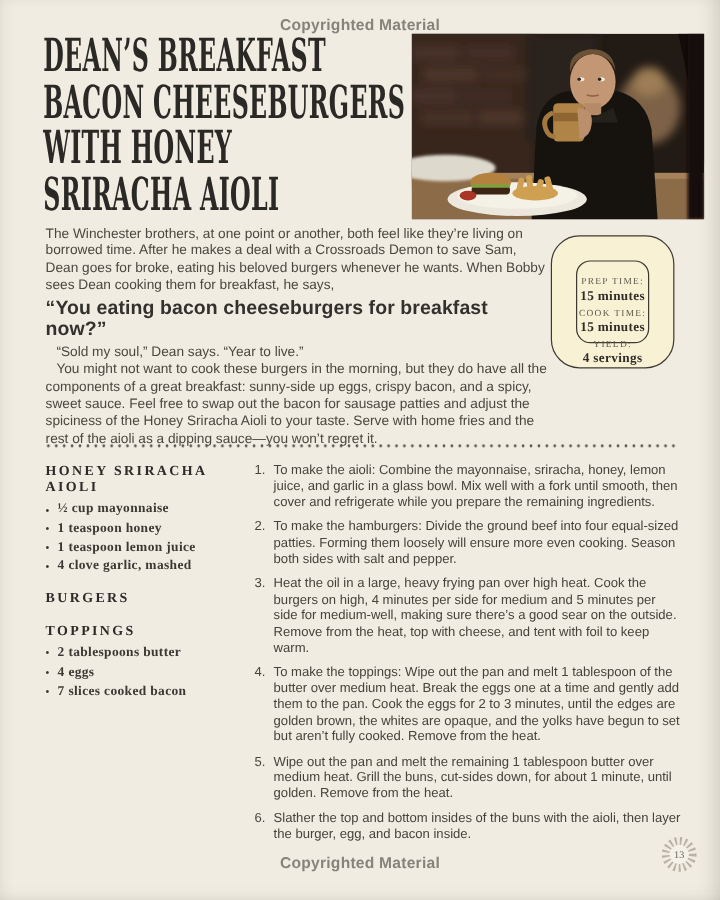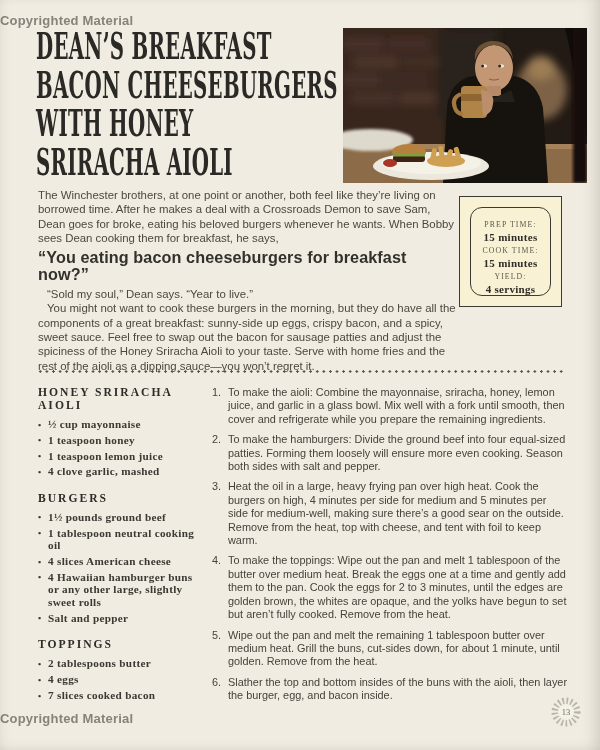--- a/index.html
+++ b/index.html
@@ -10,21 +10,21 @@
   .page{
     position:relative;width:600px;height:750px;background:var(--paper);
     font-family:"Liberation Sans",sans-serif;color:var(--ink);overflow:hidden;
   }
   .page::after{
     content:"";position:absolute;inset:0;pointer-events:none;
     box-shadow:inset -12px 0 16px -9px rgba(70,58,45,.20),
                inset 8px 0 12px -8px rgba(70,58,45,.10),
                inset 0 -10px 14px -10px rgba(70,58,45,.08);
   }
-  .copyright{position:absolute;left:0;width:100%;text-align:left;
+  .copyright{position:absolute;left:0;width:100%;text-align:center;
     font-size:13px;font-weight:bold;color:var(--copy-gray);letter-spacing:.2px;}
   .copyright.top{top:13px;}
   .copyright.bottom{top:711px;}
 
   .title{position:absolute;left:36px;top:27px;margin:0;
     font-family:"DejaVu Serif","Liberation Serif",serif;font-weight:bold;
     color:var(--title-ink);font-size:38px;line-height:38.5px;letter-spacing:.5px;}
   .tline{display:block;transform:scaleX(.52);transform-origin:0 50%;white-space:nowrap;}
 
   .photo{position:absolute;left:343px;top:28px;width:244px;height:155px;overflow:hidden;}
@@ -32,21 +32,21 @@
 
   .intro{position:absolute;left:38px;top:188px;width:420px;
     font-size:11.4px;line-height:14.3px;color:#4a483f;}
   .intro p{margin:0;}
   .intro .quote{font-size:16.2px;line-height:17px;font-weight:bold;color:#33312c;
     margin:4px 0 4px;letter-spacing:.1px;}
   .intro .ind{text-indent:9px;}
 
   .info-box{position:absolute;left:459px;top:196px;width:103px;height:111px;
     background:var(--info-bg);border:1.5px solid var(--info-border);
-    border-radius:0;padding:10px;box-sizing:border-box;}
+    border-radius:24px;padding:20px;box-sizing:border-box;}
   .info-inner{height:100%;border:1px solid var(--info-border);border-radius:12px;
     box-sizing:border-box;text-align:center;padding-top:9px;
     font-family:"Liberation Serif",serif;}
   .info-label{font-size:7.8px;letter-spacing:1.1px;color:#5c594e;margin-top:3px;}
   .info-value{font-size:11px;font-weight:bold;letter-spacing:.3px;color:#2f2d29;
     margin:2px 0 3px;}
 
   .divider{position:absolute;left:37px;top:370px;width:528px;height:3px;
     background-image:radial-gradient(circle,#55534c 1px,rgba(0,0,0,0) 1.4px);
     background-size:6.6px 3px;background-position:0 50%;}
@@ -178,28 +178,20 @@
   <div class="ingredients">
     <h3 class="ing-head first">HONEY SRIRACHA AIOLI</h3>
     <ul>
 
     <li>½ cup mayonnaise</li>
         <li>1 teaspoon honey</li>
         <li>1 teaspoon lemon juice</li>
         <li>4 clove garlic, mashed</li>
       </ul>
     <h3 class="ing-head">BURGERS</h3>
-    <ul>
-
-    <li>1½ pounds ground beef</li>
-        <li>1 tablespoon neutral cooking oil</li>
-        <li>4 slices American cheese</li>
-        <li>4 Hawaiian hamburger buns or any other large, slightly sweet rolls</li>
-        <li>Salt and pepper</li>
-      </ul>
     <h3 class="ing-head">TOPPINGS</h3>
     <ul>
 
     <li>2 tablespoons butter</li>
         <li>4 eggs</li>
         <li>7 slices cooked bacon</li>
       </ul>
   </div>
 
   <div class="instructions">

